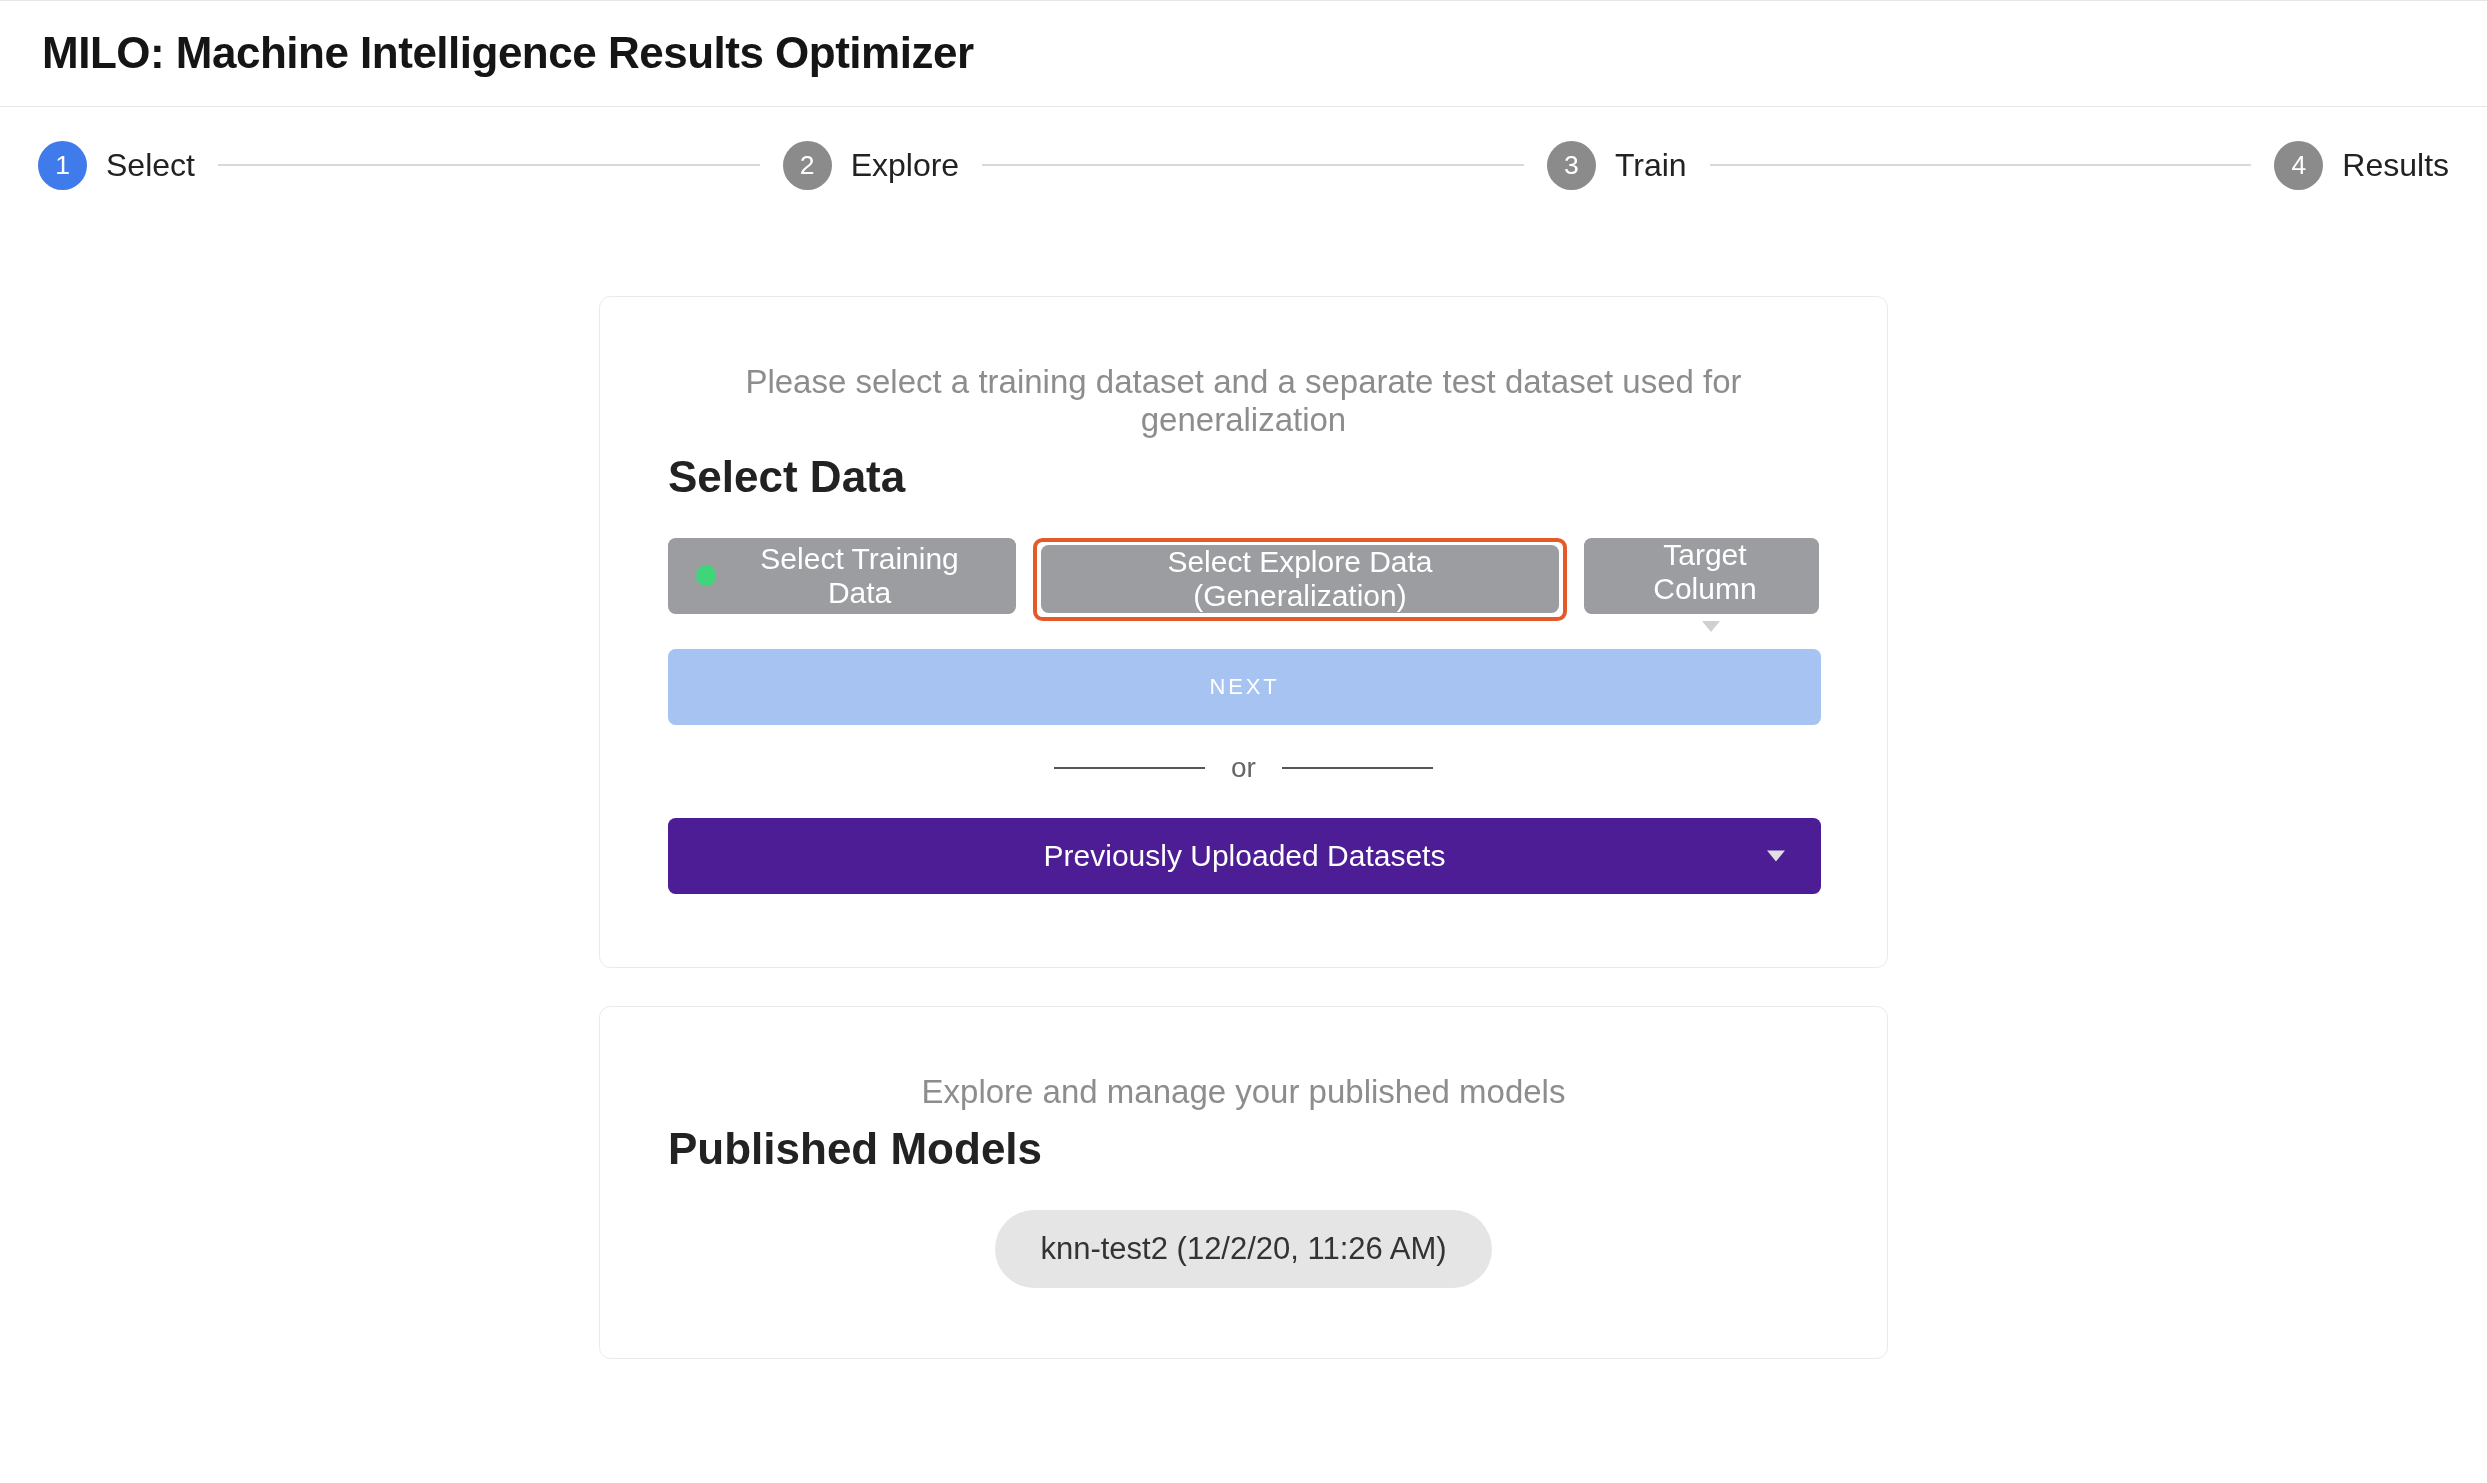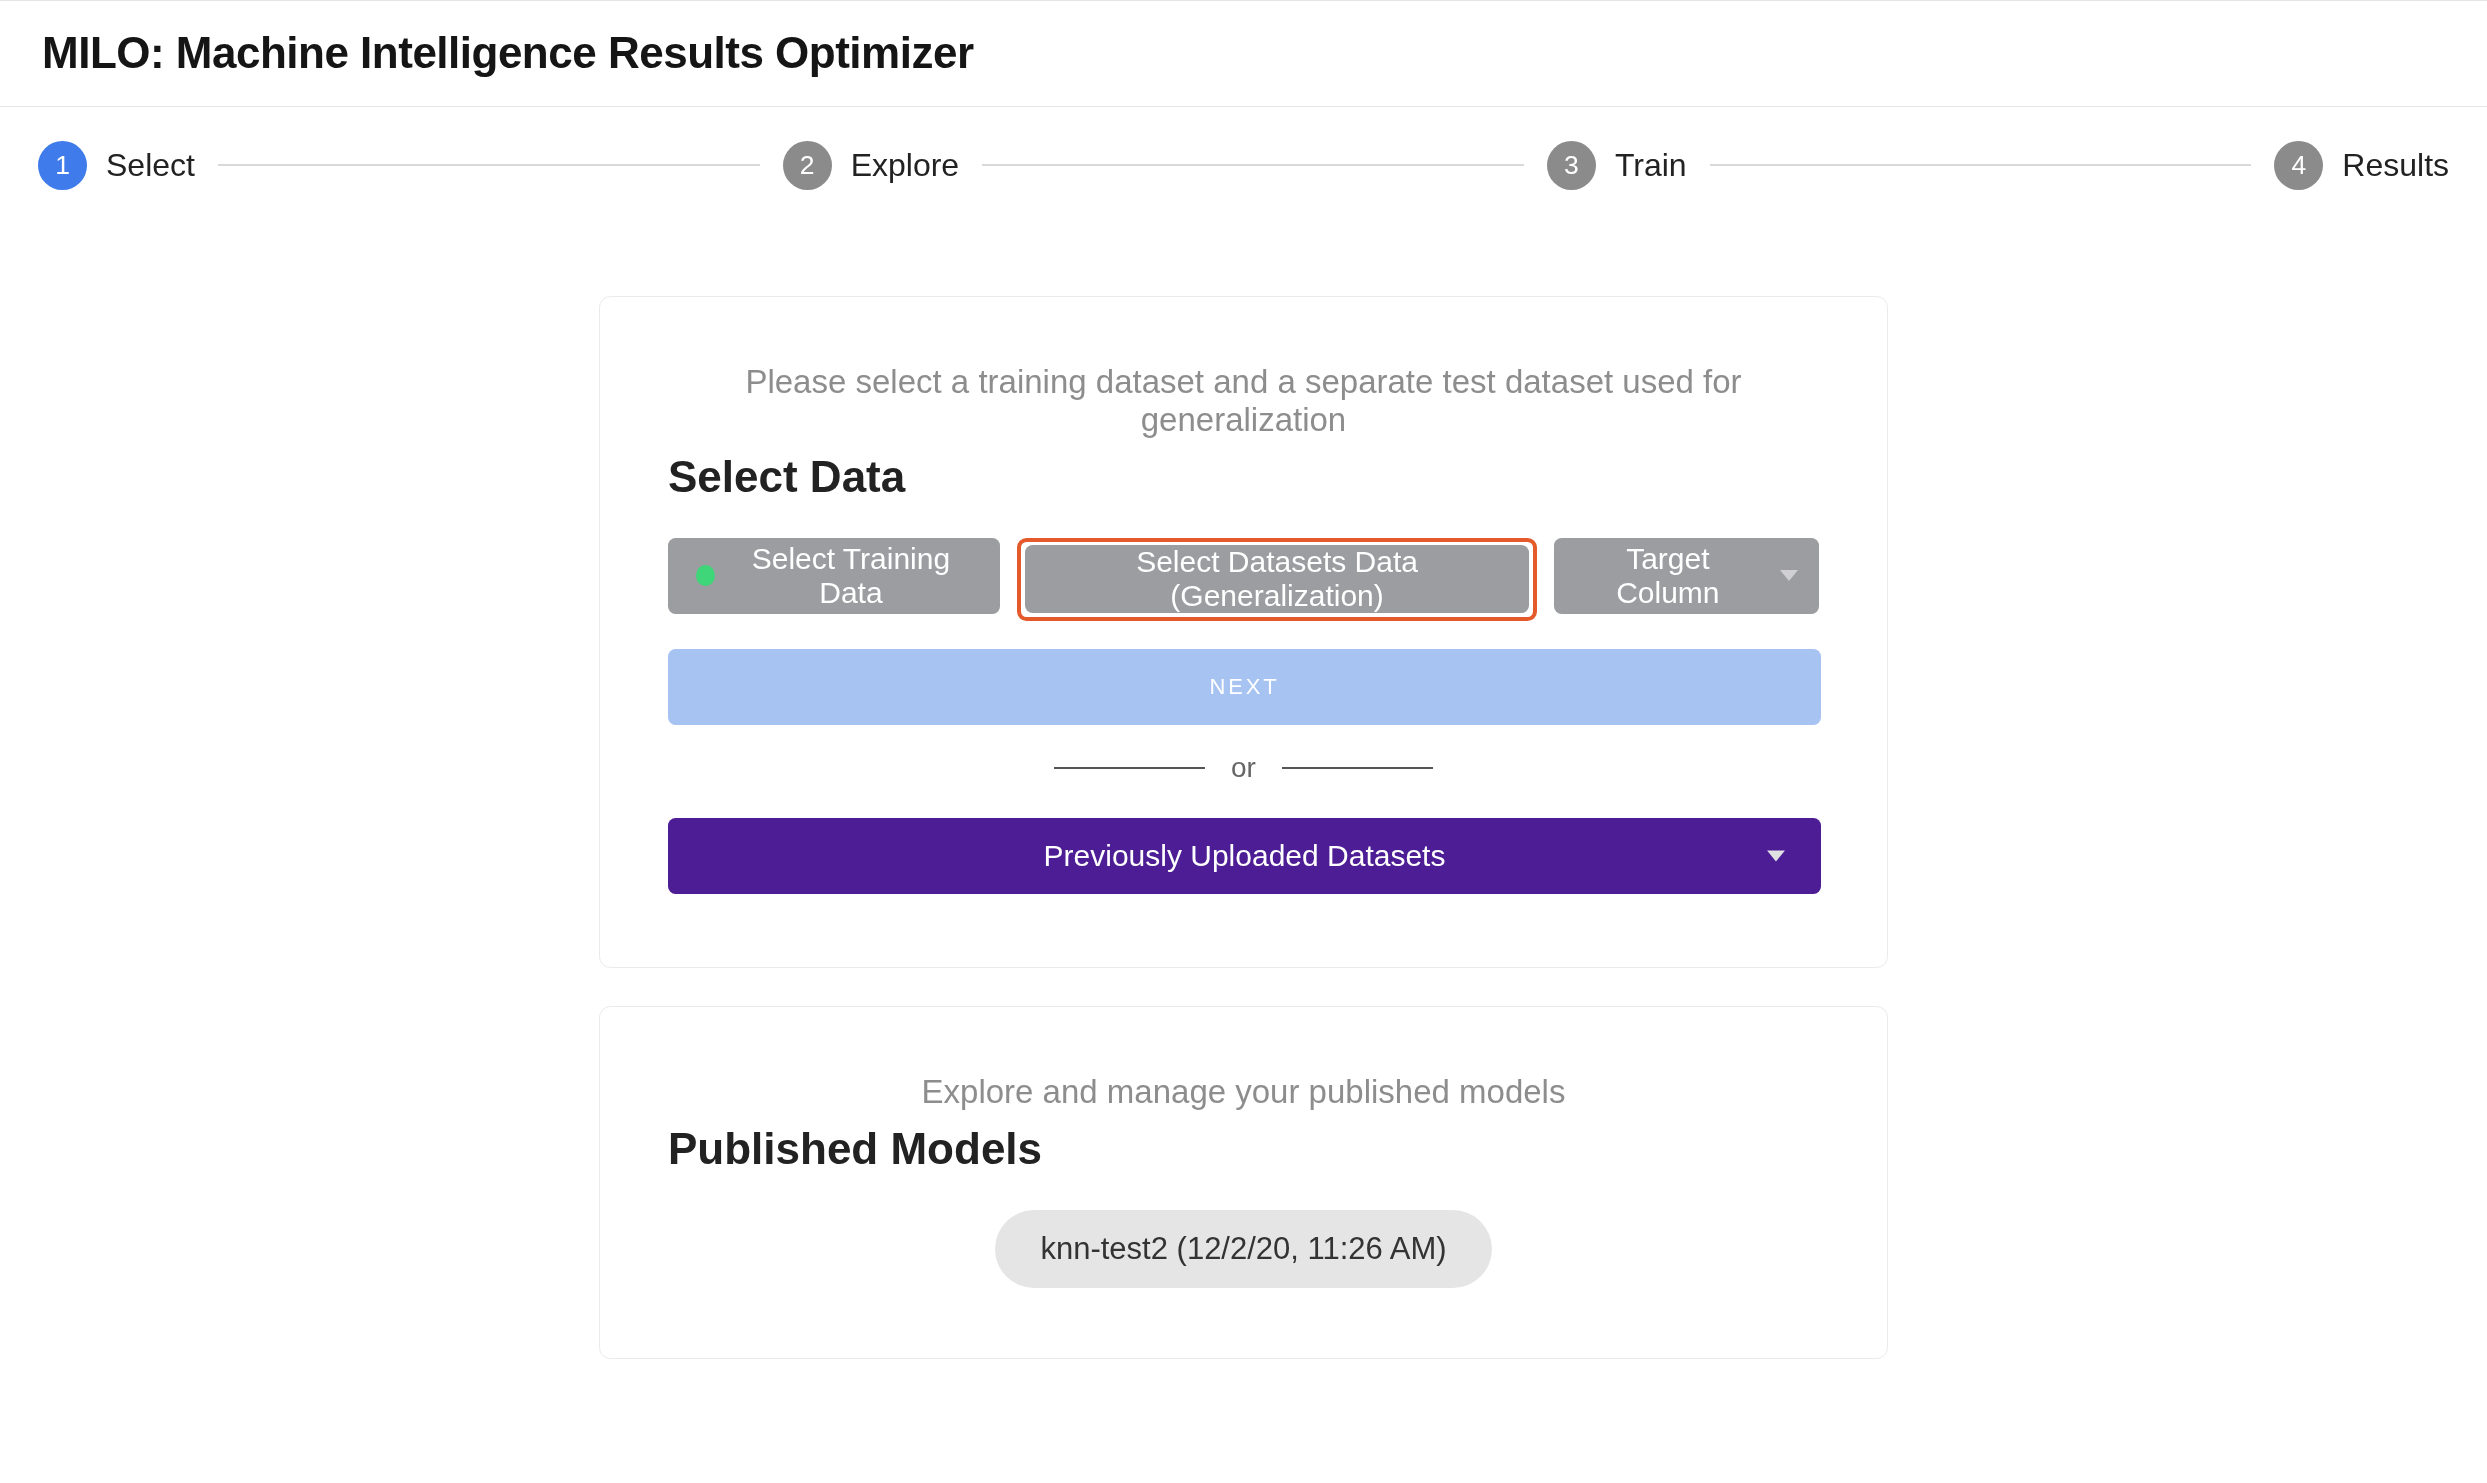--- a/index.html
+++ b/index.html
@@ -94,20 +94,21 @@
     height: 76px;
     font-size: 30px;
     font-weight: 400;
     display: flex;
     align-items: center;
     gap: 15px;
     cursor: pointer;
   }
   .gray-btn.select-target {
     padding-right: 21px;
+    flex-direction: column;
   }
   .highlight-wrap {
     border: 4.7px solid #e55a2b;
     border-radius: 9.5px;
     padding: 3.8px;
     display: inline-flex;
   }
   .highlight-wrap .gray-btn { height: 68px; }
   .success-dot {
     width: 21px;
@@ -216,21 +217,21 @@
   <div class="instruction">Please select a training dataset and a separate test dataset used for generalization</div>
   <div class="card-heading">Select Data</div>
 
   <div class="button-row">
     <button class="gray-btn">
       <span class="success-dot"></span>
       <span>Select Training Data</span>
     </button>
     <span class="highlight-wrap">
       <button class="gray-btn">
-        <span>Select Datasets Data (Generalization)</span>
+        <span>Select Explore Data (Generalization)</span>
       </button>
     </span>
     <button class="gray-btn select-target">
       <span>Target Column</span>
       <span class="chevron-down"></span>
     </button>
   </div>
 
   <button class="next-btn">NEXT</button>
 

